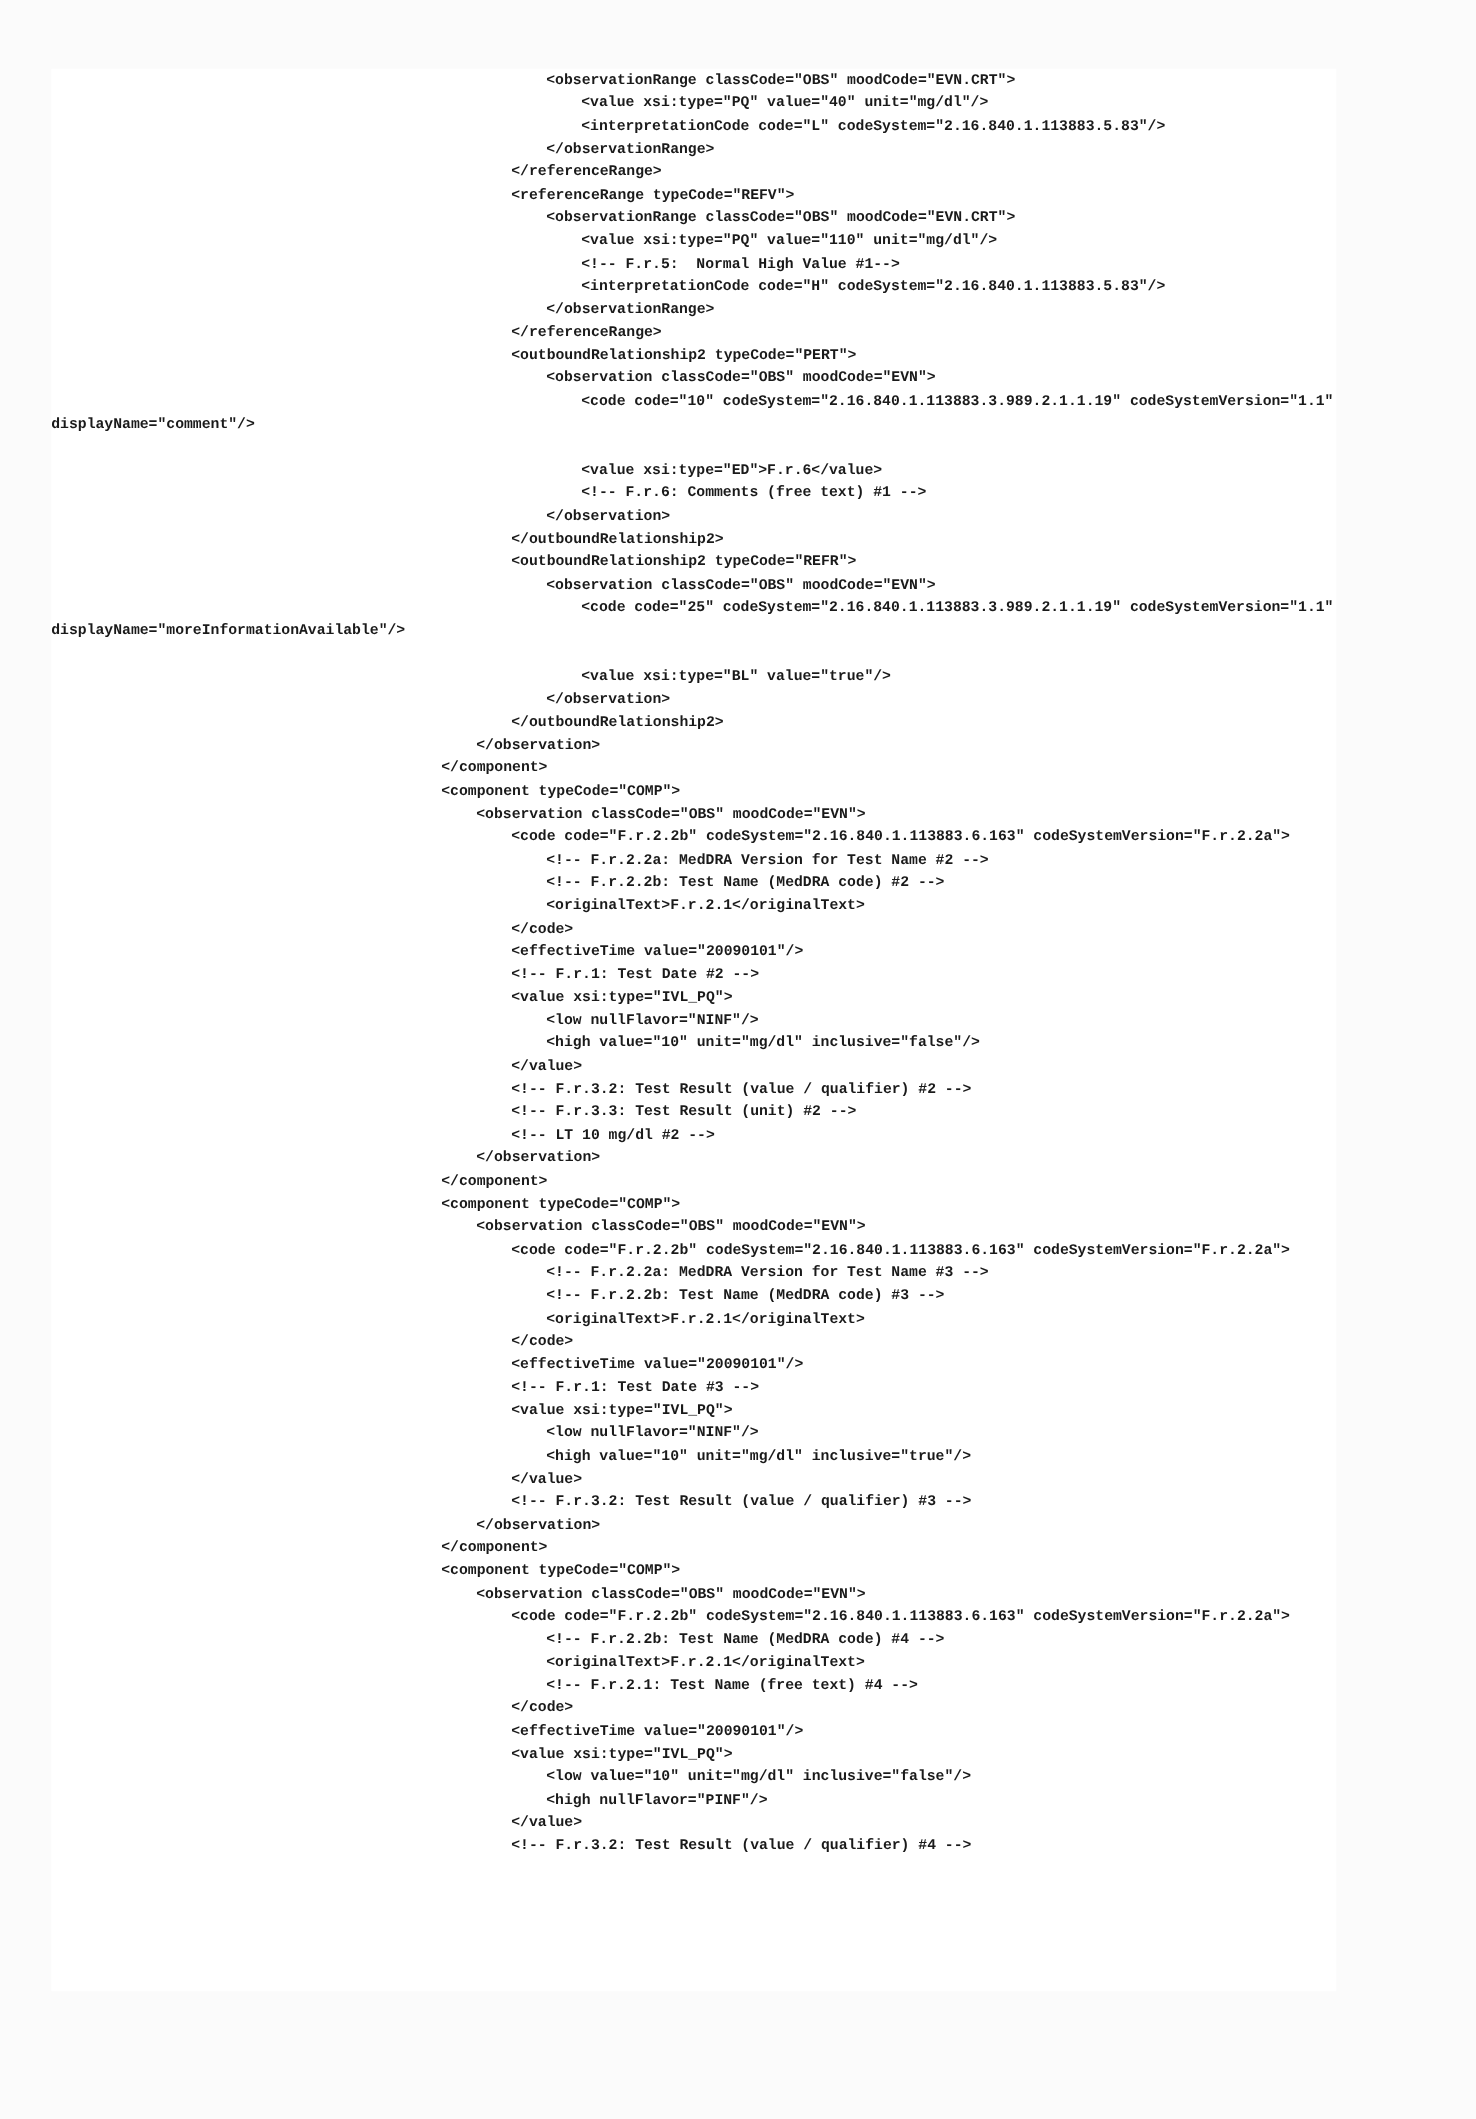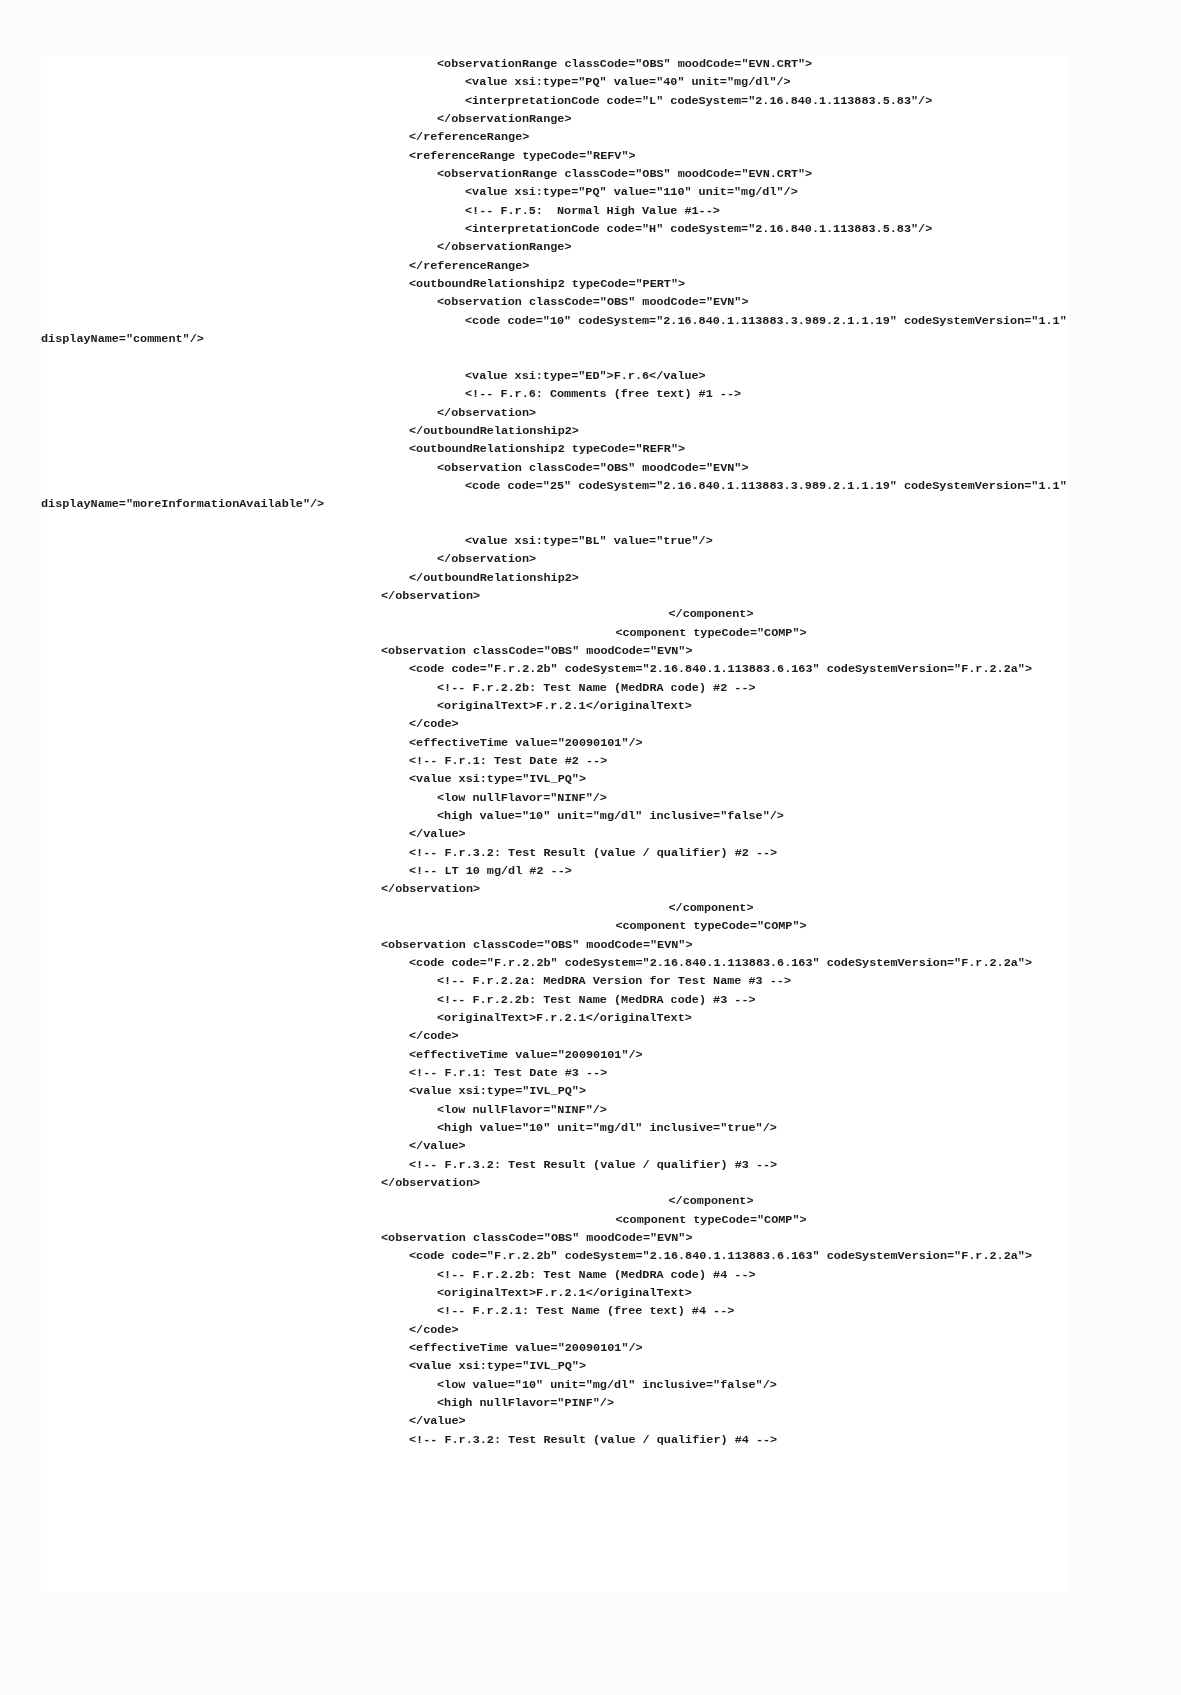--- a/index.html
+++ b/index.html
@@ -30,21 +30,21 @@
     font-weight: bold;
     letter-spacing: 0px;
   }
   .line {
     position: relative;
     height: 18.35px;
     white-space: pre;
   }
   .line span { white-space: pre; }
   .l-wrap { padding-left: 0px; }
-  .l0 { padding-left: 312px; text-align: center; }
+  .l0 { padding-left: 312px; }
   .l1 { padding-left: 340px; }
   .l2 { padding-left: 368px; }
   .l3 { padding-left: 396px; }
   .l4 { padding-left: 424px; }
 </style>
 </head>
 <body>
 
 <div class="page">
   <div class="code" id="code-listing">
@@ -75,30 +75,32 @@
       <div class="line l-wrap"><span>displayName="moreInformationAvailable"/&gt;</span></div>
       <div class="line l4"><span></span></div>
       <div class="line l4"><span>&lt;value xsi:type="BL" value="true"/&gt;</span></div>
       <div class="line l3"><span>&lt;/observation&gt;</span></div>
       <div class="line l2"><span>&lt;/outboundRelationship2&gt;</span></div>
       <div class="line l1"><span>&lt;/observation&gt;</span></div>
       <div class="line l0"><span>&lt;/component&gt;</span></div>
       <div class="line l0"><span>&lt;component typeCode="COMP"&gt;</span></div>
       <div class="line l1"><span>&lt;observation classCode="OBS" moodCode="EVN"&gt;</span></div>
       <div class="line l2"><span>&lt;code code="F.r.2.2b" codeSystem="2.16.840.1.113883.6.163" codeSystemVersion="F.r.2.2a"&gt;</span></div>
+      <div class="line l3"><span>&lt;!-- F.r.2.2a: MedDRA Version for Test Name #2 --&gt;</span></div>
       <div class="line l3"><span>&lt;!-- F.r.2.2b: Test Name (MedDRA code) #2 --&gt;</span></div>
       <div class="line l3"><span>&lt;originalText&gt;F.r.2.1&lt;/originalText&gt;</span></div>
       <div class="line l2"><span>&lt;/code&gt;</span></div>
       <div class="line l2"><span>&lt;effectiveTime value="20090101"/&gt;</span></div>
       <div class="line l2"><span>&lt;!-- F.r.1: Test Date #2 --&gt;</span></div>
       <div class="line l2"><span>&lt;value xsi:type="IVL_PQ"&gt;</span></div>
       <div class="line l3"><span>&lt;low nullFlavor="NINF"/&gt;</span></div>
       <div class="line l3"><span>&lt;high value="10" unit="mg/dl" inclusive="false"/&gt;</span></div>
       <div class="line l2"><span>&lt;/value&gt;</span></div>
       <div class="line l2"><span>&lt;!-- F.r.3.2: Test Result (value / qualifier) #2 --&gt;</span></div>
+      <div class="line l2"><span>&lt;!-- F.r.3.3: Test Result (unit) #2 --&gt;</span></div>
       <div class="line l2"><span>&lt;!-- LT 10 mg/dl #2 --&gt;</span></div>
       <div class="line l1"><span>&lt;/observation&gt;</span></div>
       <div class="line l0"><span>&lt;/component&gt;</span></div>
       <div class="line l0"><span>&lt;component typeCode="COMP"&gt;</span></div>
       <div class="line l1"><span>&lt;observation classCode="OBS" moodCode="EVN"&gt;</span></div>
       <div class="line l2"><span>&lt;code code="F.r.2.2b" codeSystem="2.16.840.1.113883.6.163" codeSystemVersion="F.r.2.2a"&gt;</span></div>
       <div class="line l3"><span>&lt;!-- F.r.2.2a: MedDRA Version for Test Name #3 --&gt;</span></div>
       <div class="line l3"><span>&lt;!-- F.r.2.2b: Test Name (MedDRA code) #3 --&gt;</span></div>
       <div class="line l3"><span>&lt;originalText&gt;F.r.2.1&lt;/originalText&gt;</span></div>
       <div class="line l2"><span>&lt;/code&gt;</span></div>

